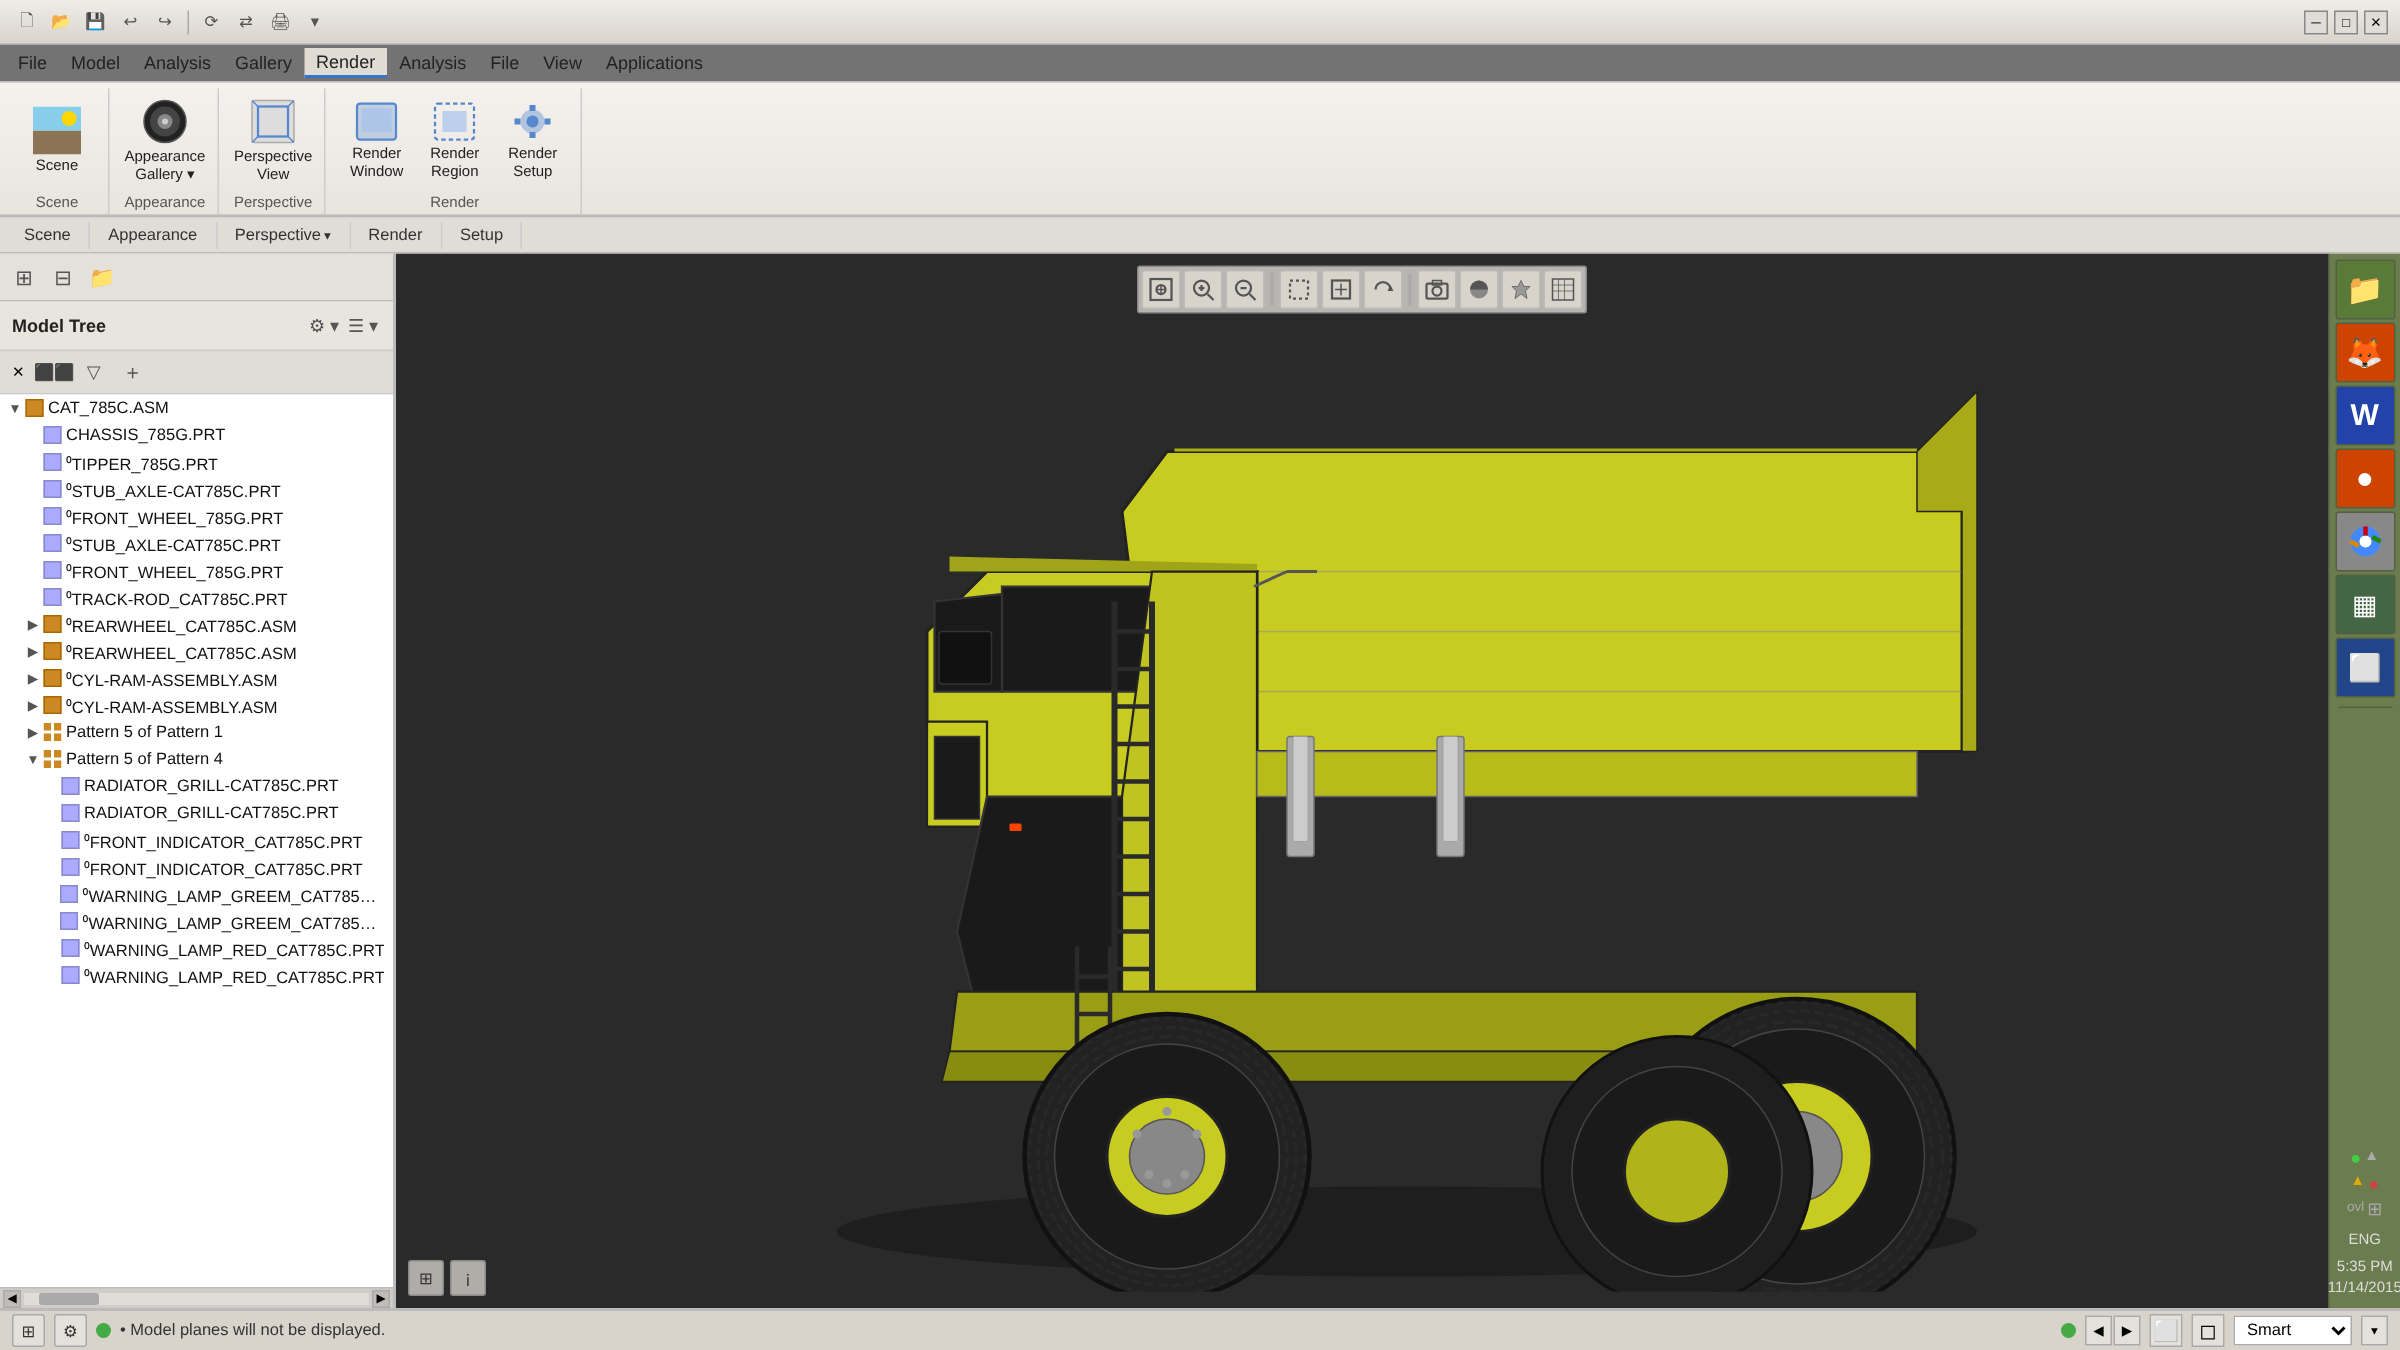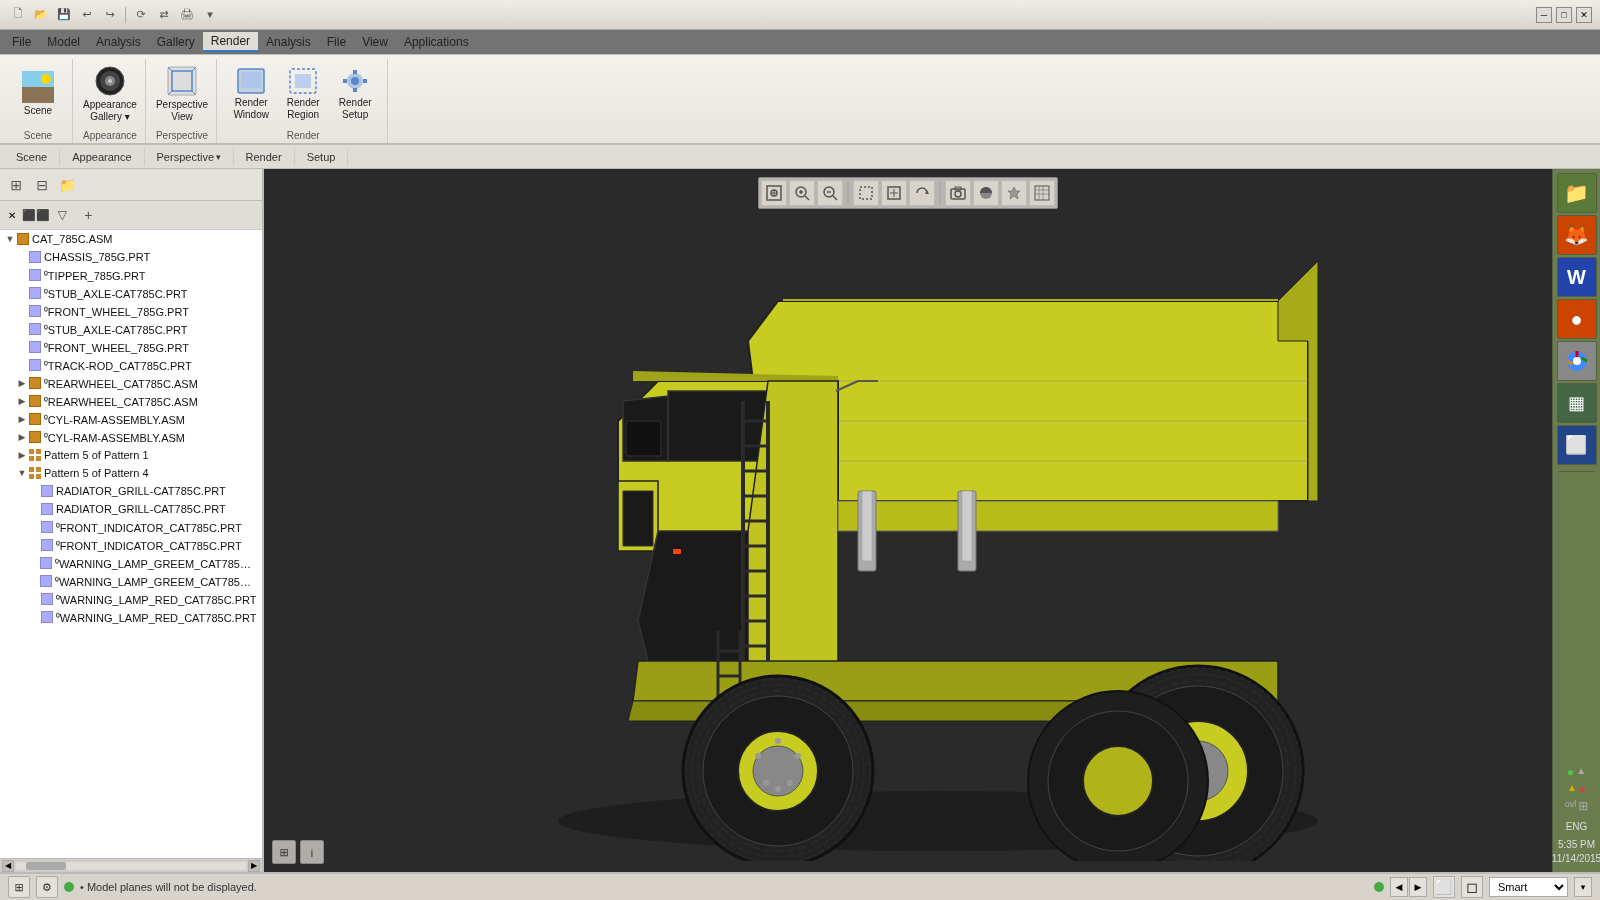--- a/index.html
+++ b/index.html
@@ -223,20 +223,27 @@
 <div id="main">
 
   <div id="left-panel">
 
     <div id="left-panel-toolbar">
       <div class="panel-btn" style="font-size:14px;">⊞</div>
       <div class="panel-btn" style="font-size:14px;">⊟</div>
       <div class="panel-btn" style="font-size:14px;">📁</div>
     </div>
 
+    <div id="model-tree-header">
+      <span class="model-tree-title">Model Tree</span>
+      <div class="model-tree-controls">
+        <div class="panel-btn" style="font-size:12px;">⚙ ▾</div>
+        <div class="panel-btn" style="font-size:12px;">☰ ▾</div>
+      </div>
+    </div>
 
     <div id="model-tree-search">
       <span class="search-close">✕</span>
       <div style="display:flex;gap:2px;flex:1;margin-left:4px;">
         <div class="panel-btn" style="font-size:11px;">⬛⬛</div>
         <div class="panel-btn" style="font-size:12px;">▽</div>
         <div class="panel-btn" style="font-size:14px;">+</div>
       </div>
     </div>
 

